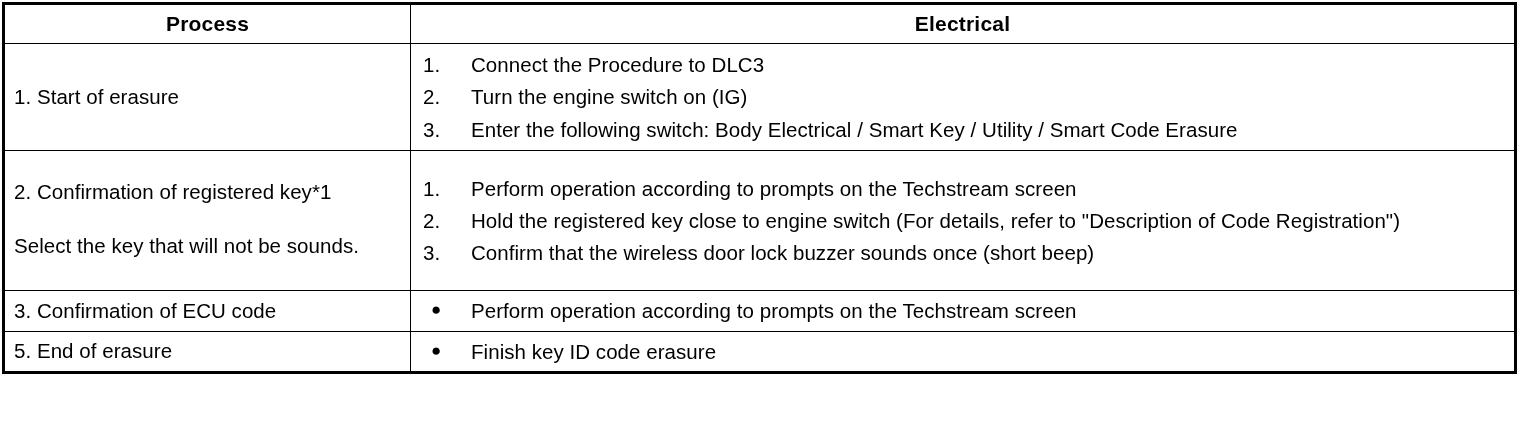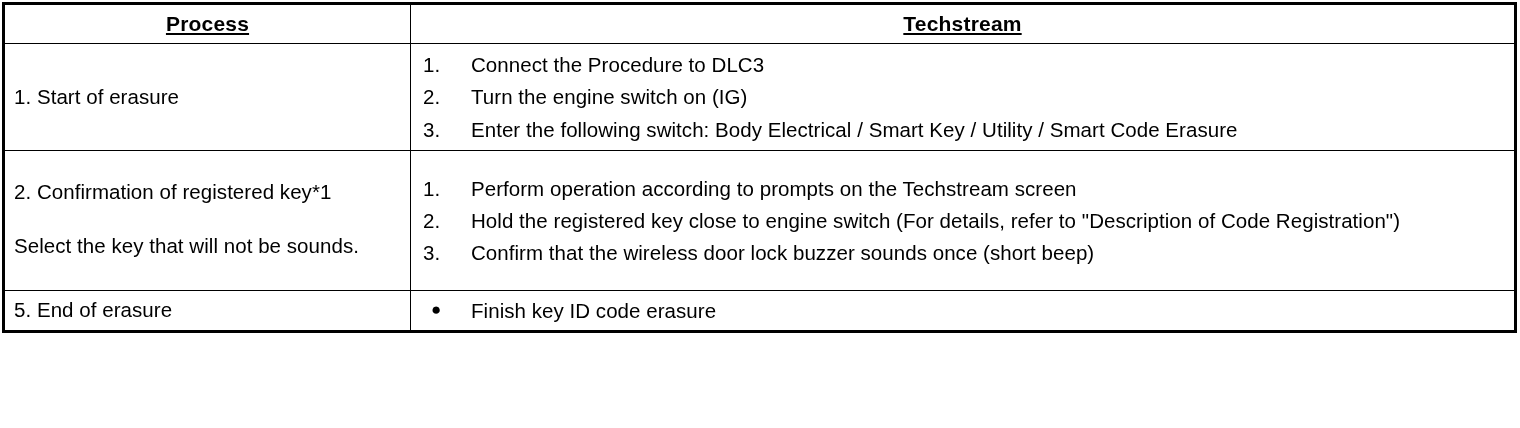--- a/index.html
+++ b/index.html
@@ -46,21 +46,20 @@
   col.c-process { width: 407px; }
   col.c-procedure { width: 1105px; }
 
   thead th {
     font-size: 21px;
     font-weight: bold;
     text-align: center;
     padding: 8px 4px 9px 4px;
     line-height: 1.0;
     letter-spacing: 0.2px;
-    text-decoration: underline;
   }
 
   tbody td {
     font-size: 20.5px;
     font-weight: normal;
     vertical-align: middle;
     line-height: 1.0;
     letter-spacing: 0.05px;
   }
 
@@ -120,21 +119,21 @@
 
 <div class="sheet">
   <table class="proc-table">
     <colgroup>
       <col class="c-process">
       <col class="c-procedure">
     </colgroup>
     <thead>
       <tr>
         <th>Process</th>
-        <th>Techstream</th>
+        <th>Electrical</th>
       </tr>
     </thead>
     <tbody>
 
       <tr class="row-tall">
         <td class="process-cell">
           <span class="proc-title">1. Start of erasure</span>
         </td>
         <td class="procedure-cell">
           <ul class="steps numbered">
@@ -170,20 +169,33 @@
               <span class="step-text">Hold the registered key close to engine switch (For details, refer to "Description of Code Registration")</span>
             </li>
             <li>
               <span class="marker">3.</span>
               <span class="step-text">Confirm that the wireless door lock buzzer sounds once (short beep)</span>
             </li>
           </ul>
         </td>
       </tr>
 
+      <tr class="row-short">
+        <td class="process-cell">
+          <span class="proc-title">3. Confirmation of ECU code</span>
+        </td>
+        <td class="procedure-cell">
+          <ul class="steps bulleted">
+            <li>
+              <span class="marker">●</span>
+              <span class="step-text">Perform operation according to prompts on the Techstream screen</span>
+            </li>
+          </ul>
+        </td>
+      </tr>
 
 
       <tr class="row-short">
         <td class="process-cell">
           <span class="proc-title">5. End of erasure</span>
         </td>
         <td class="procedure-cell">
           <ul class="steps bulleted">
             <li>
               <span class="marker">●</span>

